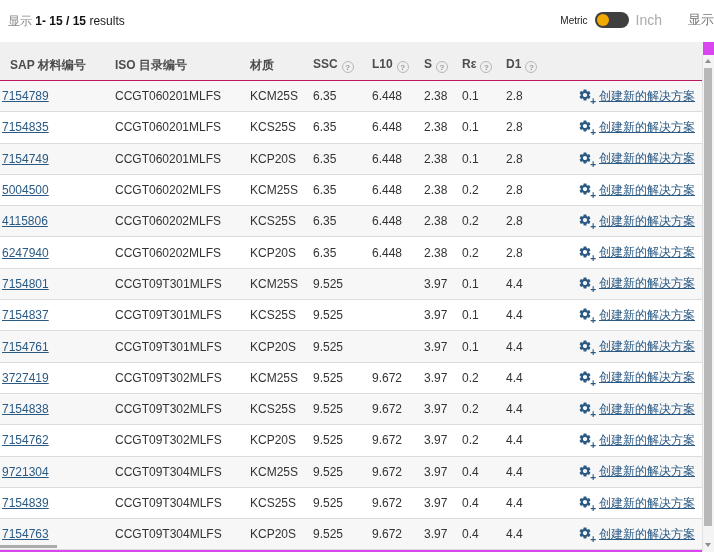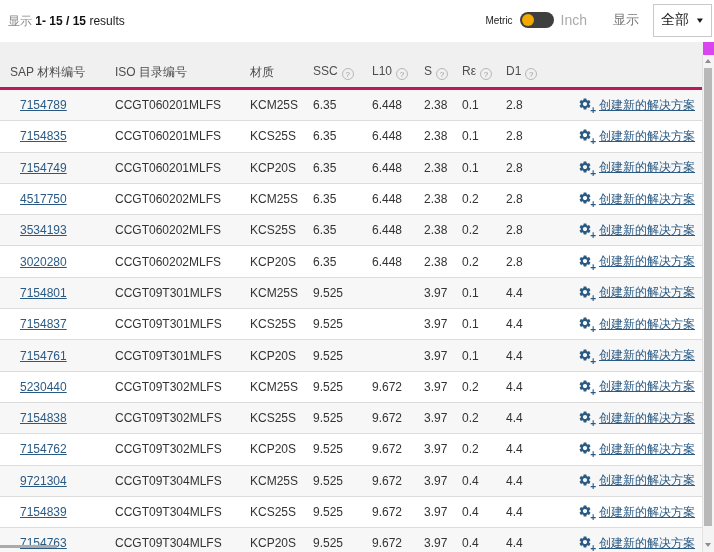--- a/index.html
+++ b/index.html
@@ -17,29 +17,29 @@
   .toggle .knob{position:absolute;left:2px;top:2px;width:12px;height:12px;border-radius:50%;background:#f2a900;}
   .inch-label{font-size:14px;color:#aaa;margin-left:7px;}
   .display-label{font-size:13px;color:#777;margin-left:26px;}
   .filter-btn{margin-left:14px;margin-right:2px;height:33px;min-width:47px;background:#fff;
       border:1px solid #c9c9c9;display:flex;align-items:center;gap:7px;padding:0 7px;
       font-family:inherit;font-size:14px;color:#1a1a1a;cursor:pointer;}
   .filter-btn .caret{font-size:8px;color:#1a1a1a;transform:scaleX(1.3);}
 
   
   table{position:absolute;top:42px;left:0;width:703px;border-collapse:collapse;table-layout:fixed;}
-  thead th{height:30px;background:#f0f0f0;font-size:12px;font-weight:normal;color:#4d4d4d;
-      text-align:left;padding:15px 0 0 8px;border-bottom:3px solid #be185d;white-space:nowrap;overflow:hidden;}
+  thead th{height:30px;background:#f0f0f0;font-size:12px;font-weight:bold;color:#4d4d4d;
+      text-align:left;padding:8px 0 0 8px;border-bottom:1px solid #be185d;white-space:nowrap;overflow:hidden;}
   thead th:first-child{padding-left:10px;}
   .help-icon{display:inline-block;width:12px;height:12px;margin-left:4px;border:1px solid #b8b8b8;
       border-radius:50%;font-size:8px;line-height:12px;text-align:center;color:#9a9a9a;
       box-sizing:border-box;vertical-align:-2px;cursor:pointer;background:transparent;}
   tbody td{height:30.3px;font-size:12px;color:#333;padding:0 0 0 8px;border-bottom:1px solid #dcdcdc;
       white-space:nowrap;overflow:hidden;}
-  tbody td:first-child{padding-left:20px;}
+  tbody td:first-child{padding-left:2px;}
   tbody tr:nth-child(odd){background:#f7f7f7;}
   tbody tr:nth-child(even){background:#ffffff;}
   .sap-link{color:#2a5a84;text-decoration:underline;}
   .c-actions{padding-left:10px;}
   .actions-wrap{display:flex;align-items:center;}
   .gear-wrap{position:relative;width:17px;height:16px;display:inline-block;cursor:pointer;flex:none;}
   .gear-wrap svg{display:block;}
   .gear-wrap .plus{position:absolute;right:-1px;bottom:-3px;font-size:10px;font-weight:bold;
       color:#2a5a84;line-height:1;}
   .action-link{color:#2a5a84;text-decoration:underline;font-size:12px;margin-left:4px;font-family:Liberation Mono, monospace;}
@@ -66,24 +66,20 @@
       <b>1- 15 / 15</b>
       <span>results</span>
     </div>
     <div class="controls">
       <span class="metric-label">Metric</span>
       <div class="toggle">
         <div class="knob"></div>
       </div>
       <span class="inch-label">Inch</span>
       <span class="display-label">显示</span>
-      <button class="filter-btn">
-        <span>全部</span>
-        <span class="caret">▼</span>
-      </button>
     </div>
   </div>
 
   <table>
     <colgroup>
       <col style="width:107px">
         <col style="width:135px">
         <col style="width:63px">
       <col style="width:59px">
         <col style="width:52px">
@@ -193,21 +189,21 @@
           </svg>
           <span class="plus">+</span>
         </span>
         <a href="#" class="action-link">创建新的解决方案</a>
 
       </span>
     </td>
   </tr>
 
   <tr>
-    <td><a href="#" class="sap-link">4517750</a></td>
+    <td><a href="#" class="sap-link">5004500</a></td>
     <td>CCGT060202MLFS</td>
     <td>KCM25S</td>
     <td>6.35</td>
     <td>6.448</td>
     <td>2.38</td>
     <td>0.2</td>
     <td>2.8</td>
     <td class="c-actions">
       <span class="actions-wrap">
         <span class="gear-wrap">
@@ -216,21 +212,21 @@
           </svg>
           <span class="plus">+</span>
         </span>
         <a href="#" class="action-link">创建新的解决方案</a>
 
       </span>
     </td>
   </tr>
 
   <tr>
-    <td><a href="#" class="sap-link">3534193</a></td>
+    <td><a href="#" class="sap-link">4115806</a></td>
     <td>CCGT060202MLFS</td>
     <td>KCS25S</td>
     <td>6.35</td>
     <td>6.448</td>
     <td>2.38</td>
     <td>0.2</td>
     <td>2.8</td>
     <td class="c-actions">
       <span class="actions-wrap">
         <span class="gear-wrap">
@@ -239,21 +235,21 @@
           </svg>
           <span class="plus">+</span>
         </span>
         <a href="#" class="action-link">创建新的解决方案</a>
 
       </span>
     </td>
   </tr>
 
   <tr>
-    <td><a href="#" class="sap-link">3020280</a></td>
+    <td><a href="#" class="sap-link">6247940</a></td>
     <td>CCGT060202MLFS</td>
     <td>KCP20S</td>
     <td>6.35</td>
     <td>6.448</td>
     <td>2.38</td>
     <td>0.2</td>
     <td>2.8</td>
     <td class="c-actions">
       <span class="actions-wrap">
         <span class="gear-wrap">
@@ -331,21 +327,21 @@
           </svg>
           <span class="plus">+</span>
         </span>
         <a href="#" class="action-link">创建新的解决方案</a>
 
       </span>
     </td>
   </tr>
 
   <tr>
-    <td><a href="#" class="sap-link">5230440</a></td>
+    <td><a href="#" class="sap-link">3727419</a></td>
     <td>CCGT09T302MLFS</td>
     <td>KCM25S</td>
     <td>9.525</td>
     <td>9.672</td>
     <td>3.97</td>
     <td>0.2</td>
     <td>4.4</td>
     <td class="c-actions">
       <span class="actions-wrap">
         <span class="gear-wrap">

